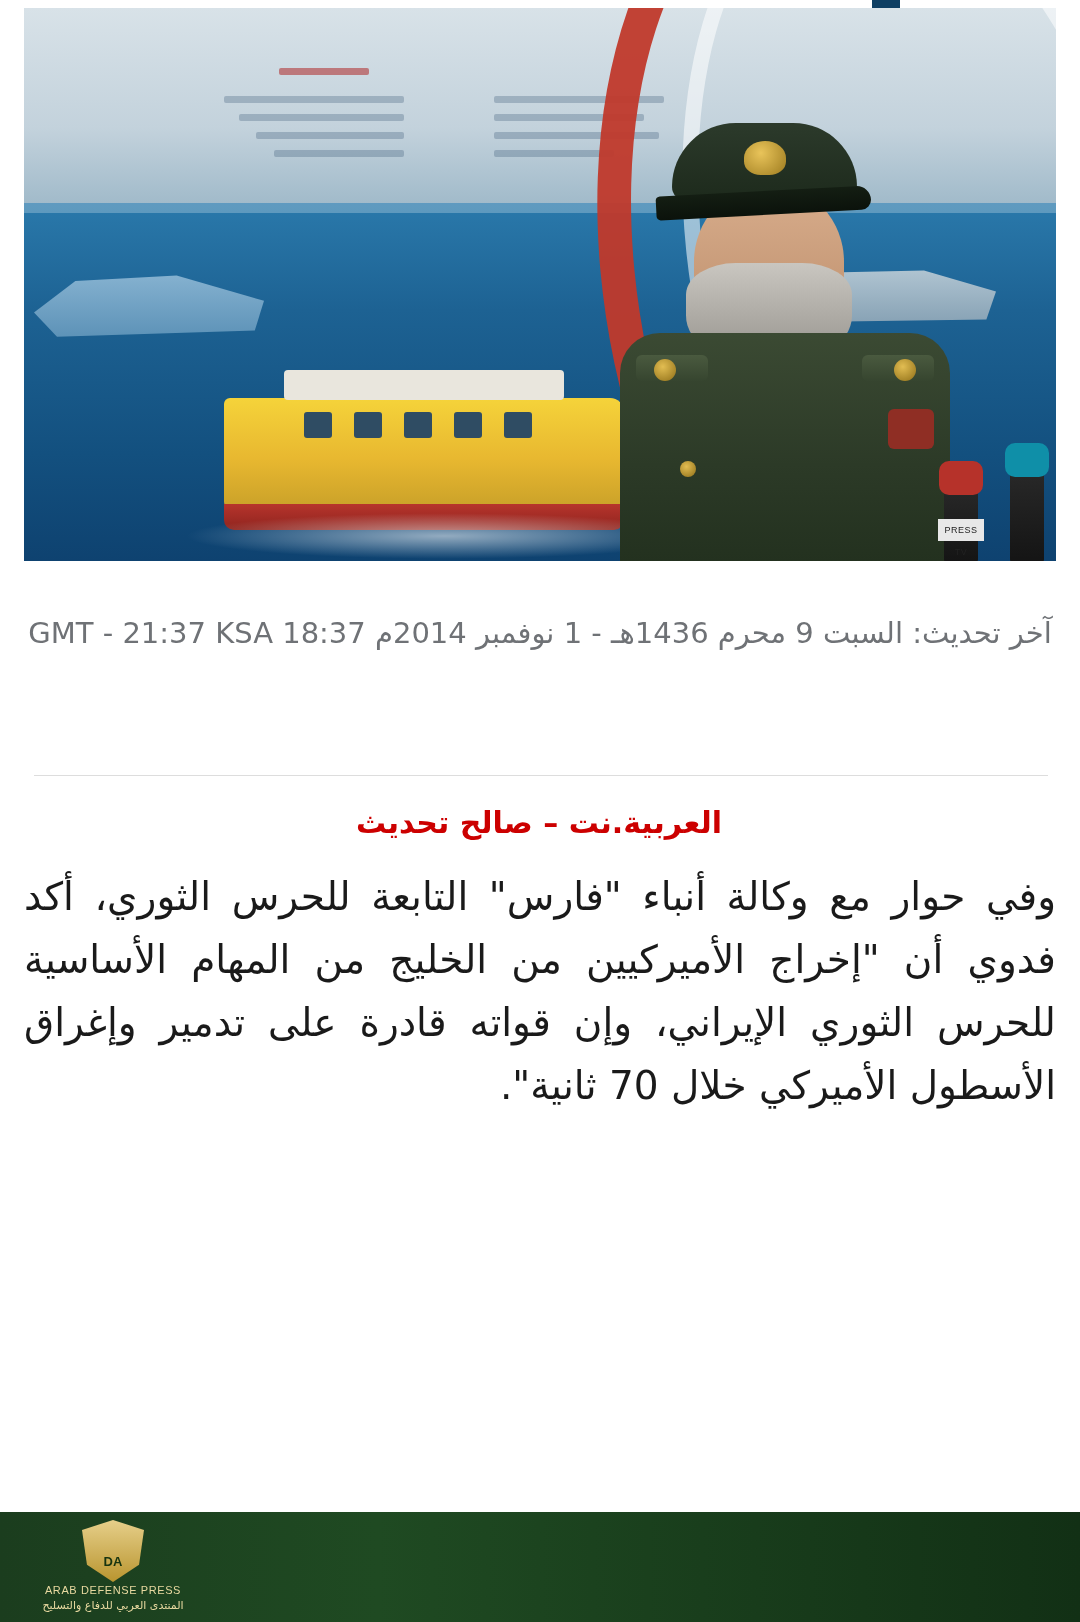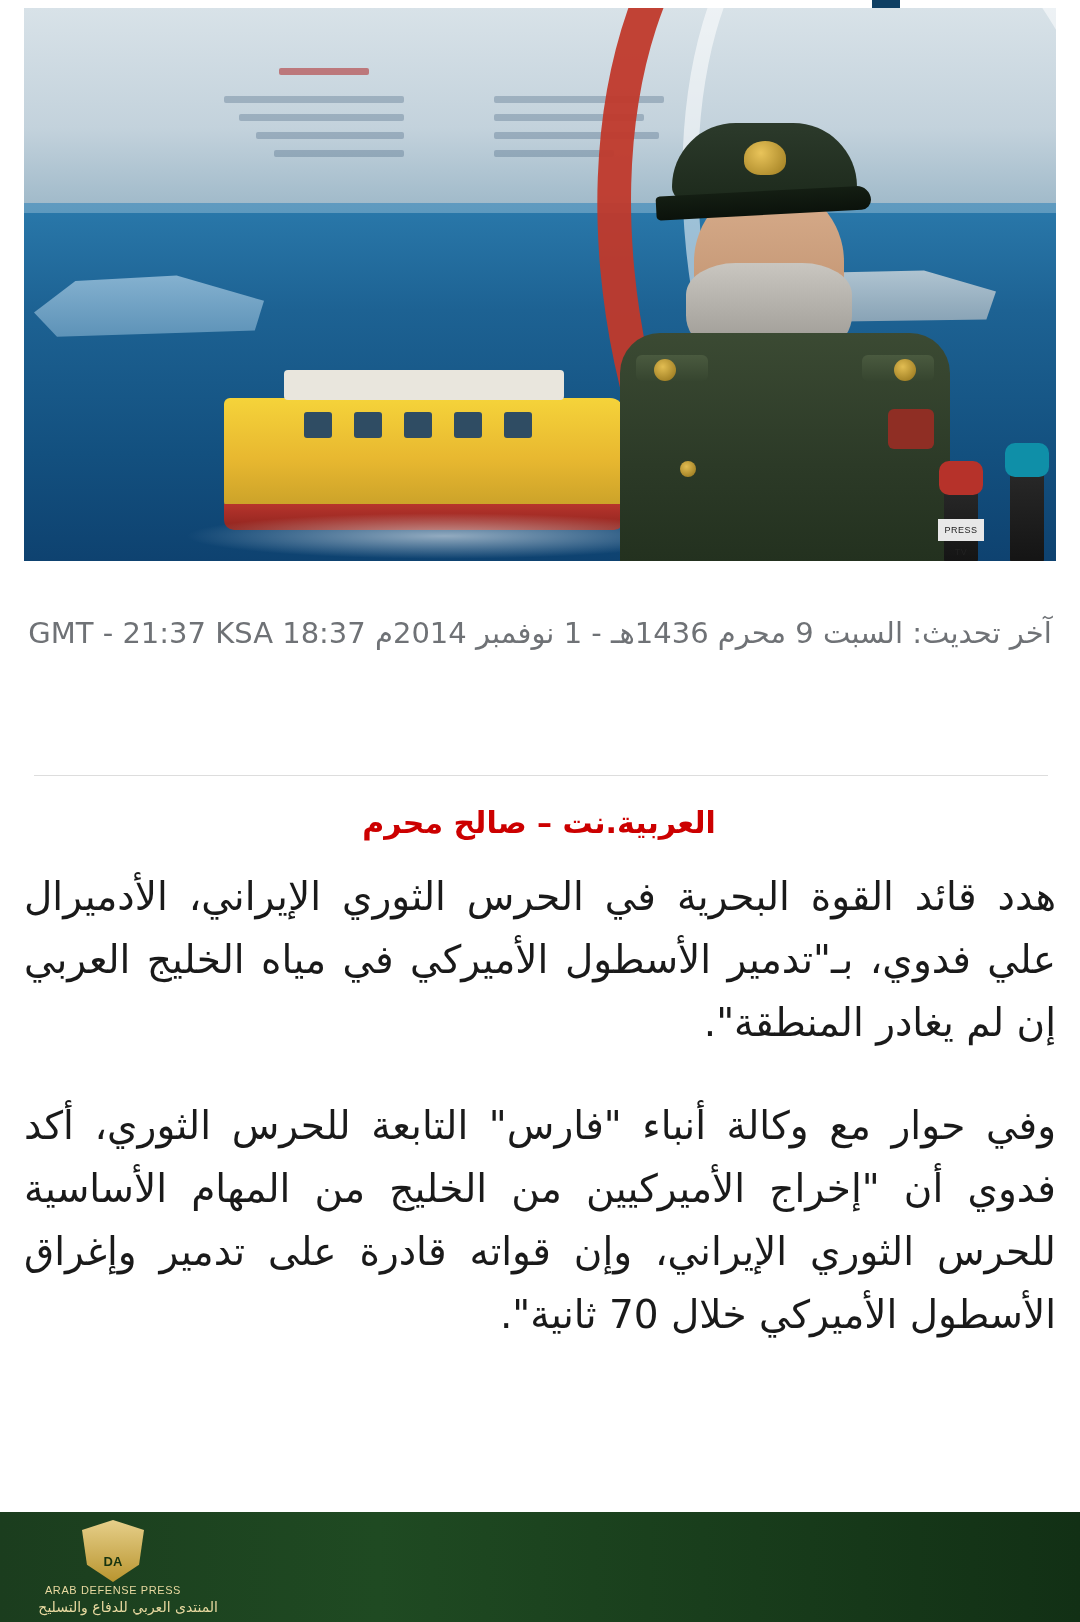--- a/index.html
+++ b/index.html
@@ -252,21 +252,21 @@
     width: 62px; height: 62px;
     background: linear-gradient(180deg,#e6cf8a,#b9952f);
     clip-path: polygon(50% 0%, 100% 16%, 92% 72%, 50% 100%, 8% 72%, 0% 16%);
   }
   .shield .da {
     position:absolute; left:0; right:0; top: 34px;
     font-size: 13px; font-weight: bold; color:#17340f; text-align:center;
     font-family:"Liberation Sans", sans-serif;
   }
   .footer-logo .en { font-family:"Liberation Sans", sans-serif; letter-spacing:.6px; font-size:11px; }
-  .footer-logo .ar { font-size: 14px; margin-top: 1px; text-align: right; }
+  .footer-logo .ar { font-size: 11px; margin-top: 1px; }
   .site {
     position: absolute;
     right: 18px; bottom: 16px;
     color: #ffffff;
     font-size: 27px;
     font-weight: bold;
     font-family: "Liberation Sans", sans-serif;
     letter-spacing: .5px;
   }
   .top-notch {
@@ -343,24 +343,23 @@
     </div>
   </div>
   <div class="top-notch"></div>
 
   <div class="meta">
     <div>آخر تحديث: السبت 9 محرم 1436هـ - 1 نوفمبر 2014م GMT - 21:37 KSA 18:37</div>
   </div>
 
   <div class="divider"></div>
 
-  <div class="byline">العربية.نت – صالح محرم</div>
+  <div class="byline">العربية.نت – صالح تحديث</div>
 
   <div class="article">
-    <p>هدد قائد القوة البحرية في الحرس الثوري الإيراني، الأدميرال علي فدوي، بـ"تدمير الأسطول الأميركي في مياه الخليج العربي إن لم يغادر المنطقة".</p>
     <p>وفي حوار مع وكالة أنباء "فارس" التابعة للحرس الثوري، أكد فدوي أن "إخراج الأميركيين من الخليج من المهام الأساسية للحرس الثوري الإيراني، وإن قواته قادرة على تدمير وإغراق الأسطول الأميركي خلال 70 ثانية".</p>
   </div>
 
   <div class="footer-bar"></div>
   <div class="footer-logo">
     <div class="shield">
       <div class="da">DA</div>
     </div>
     <div class="en">ARAB DEFENSE PRESS</div>
     <div class="ar">المنتدى العربي للدفاع والتسليح</div>

